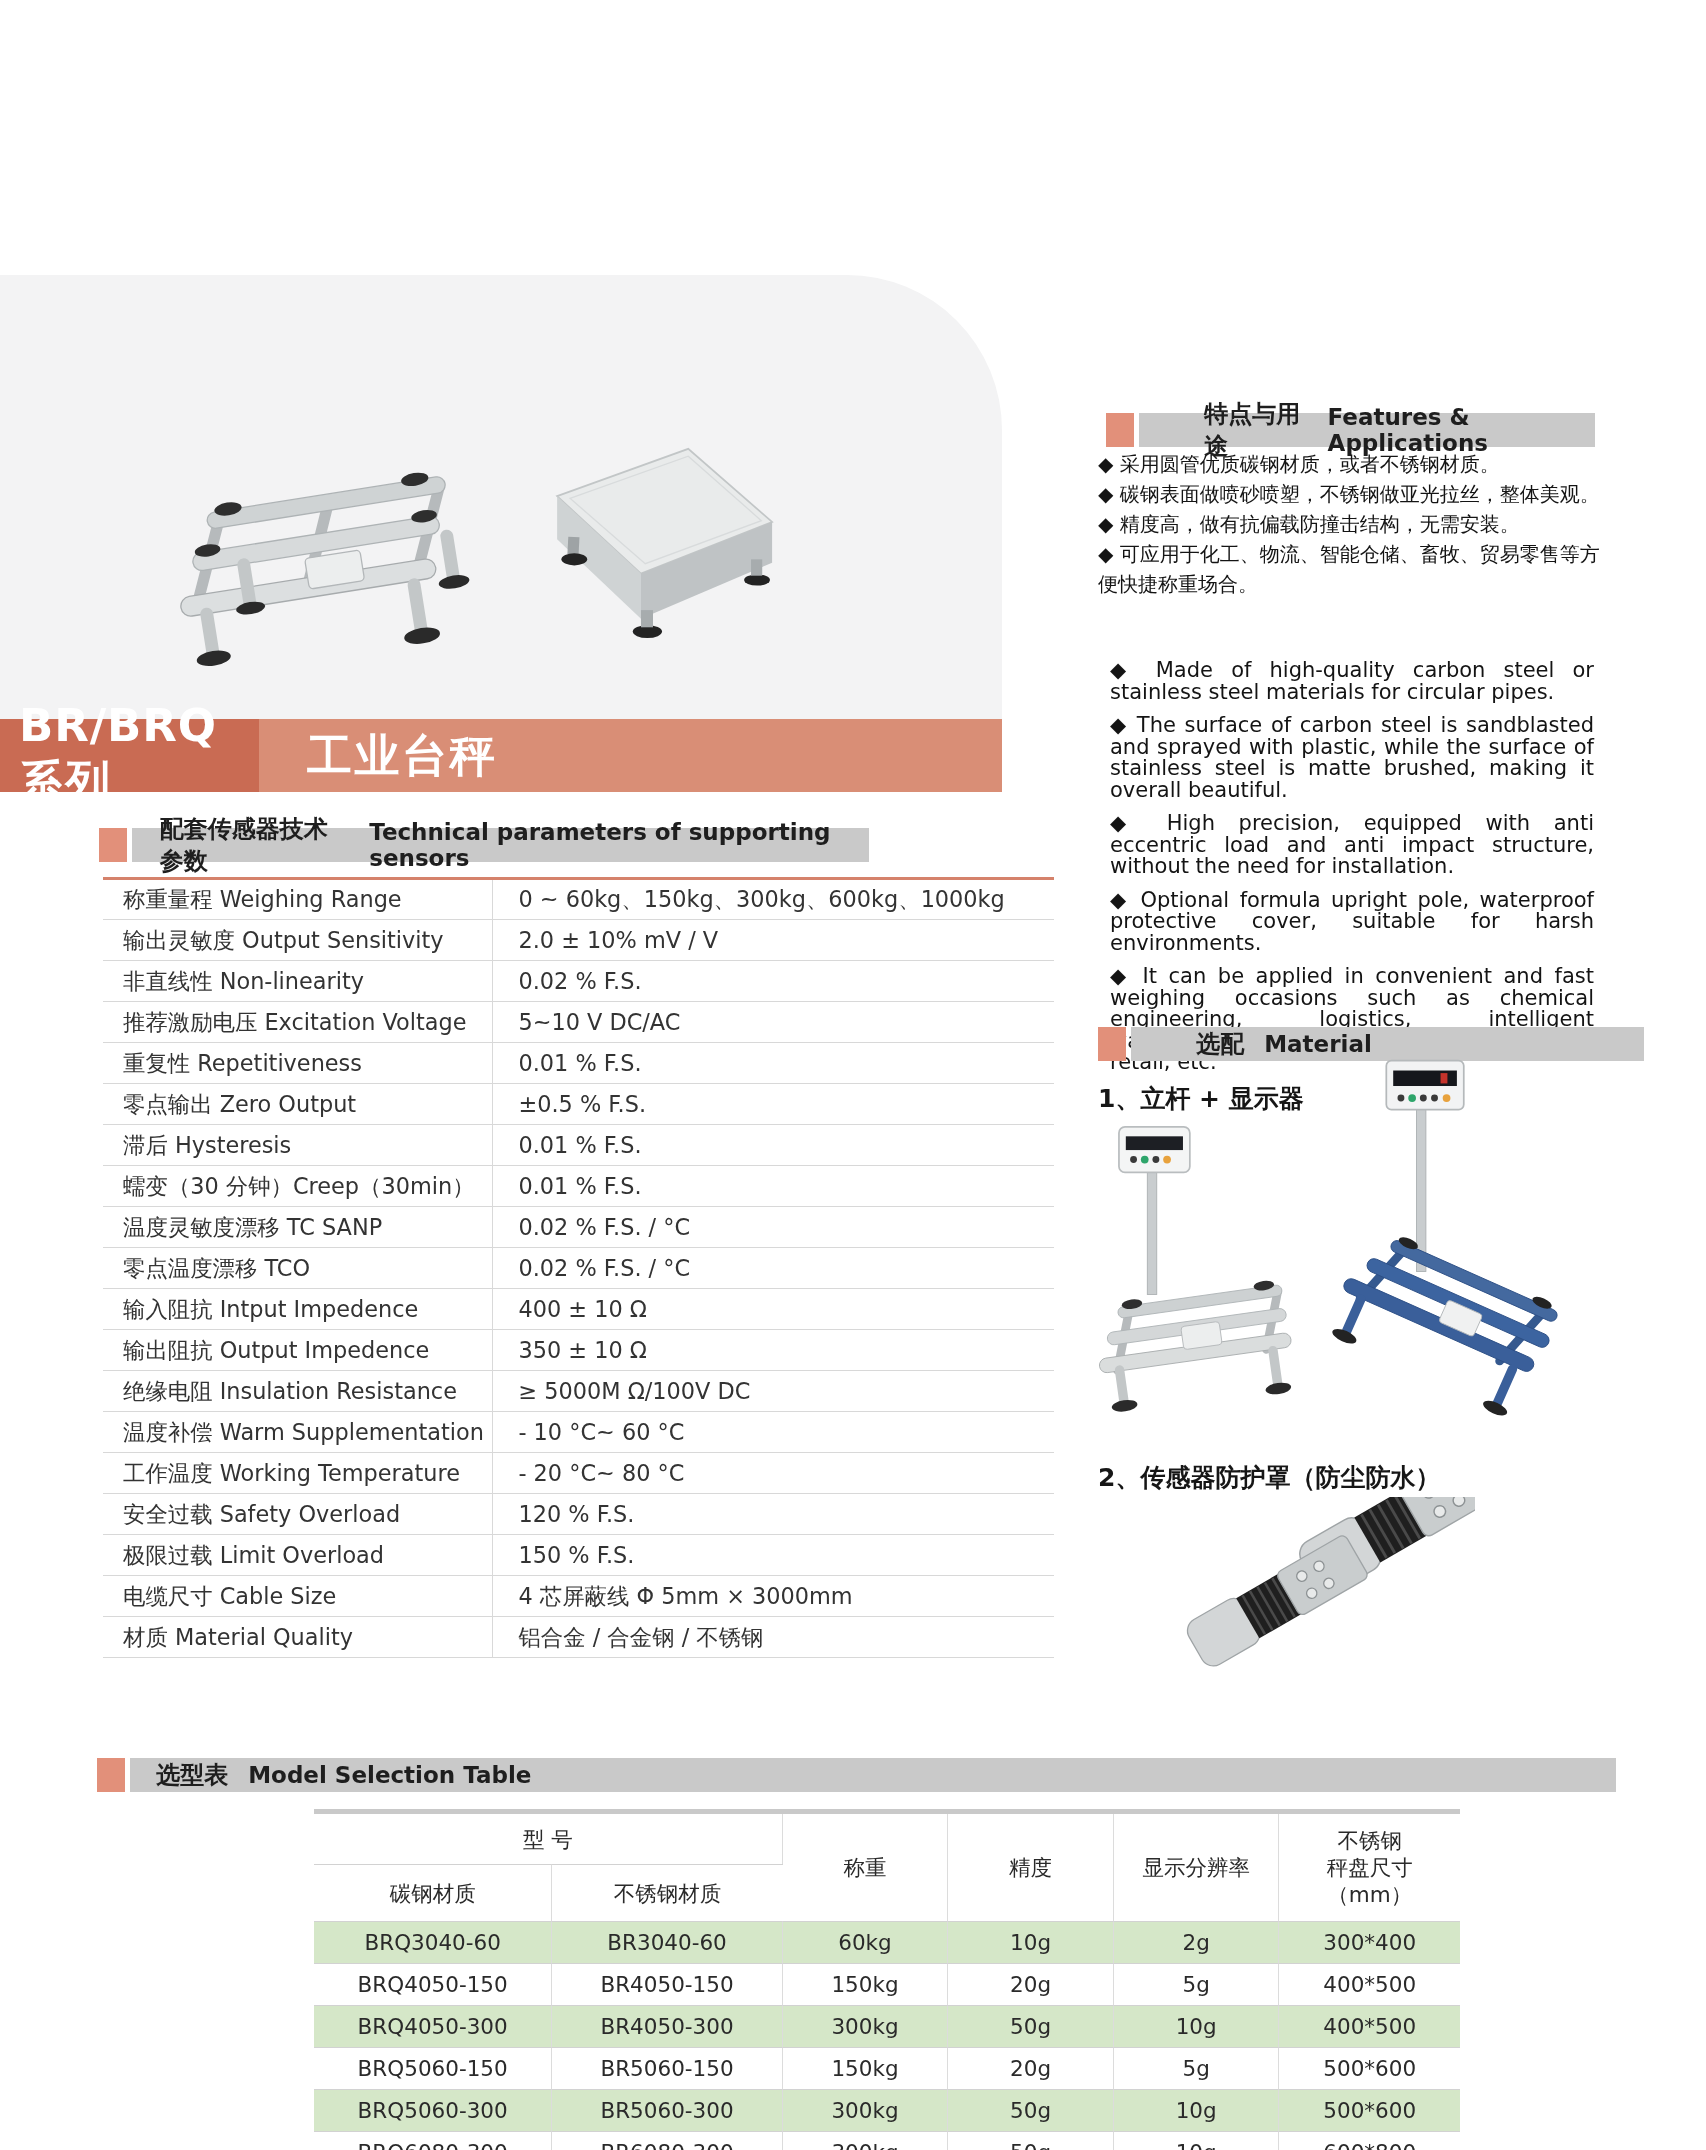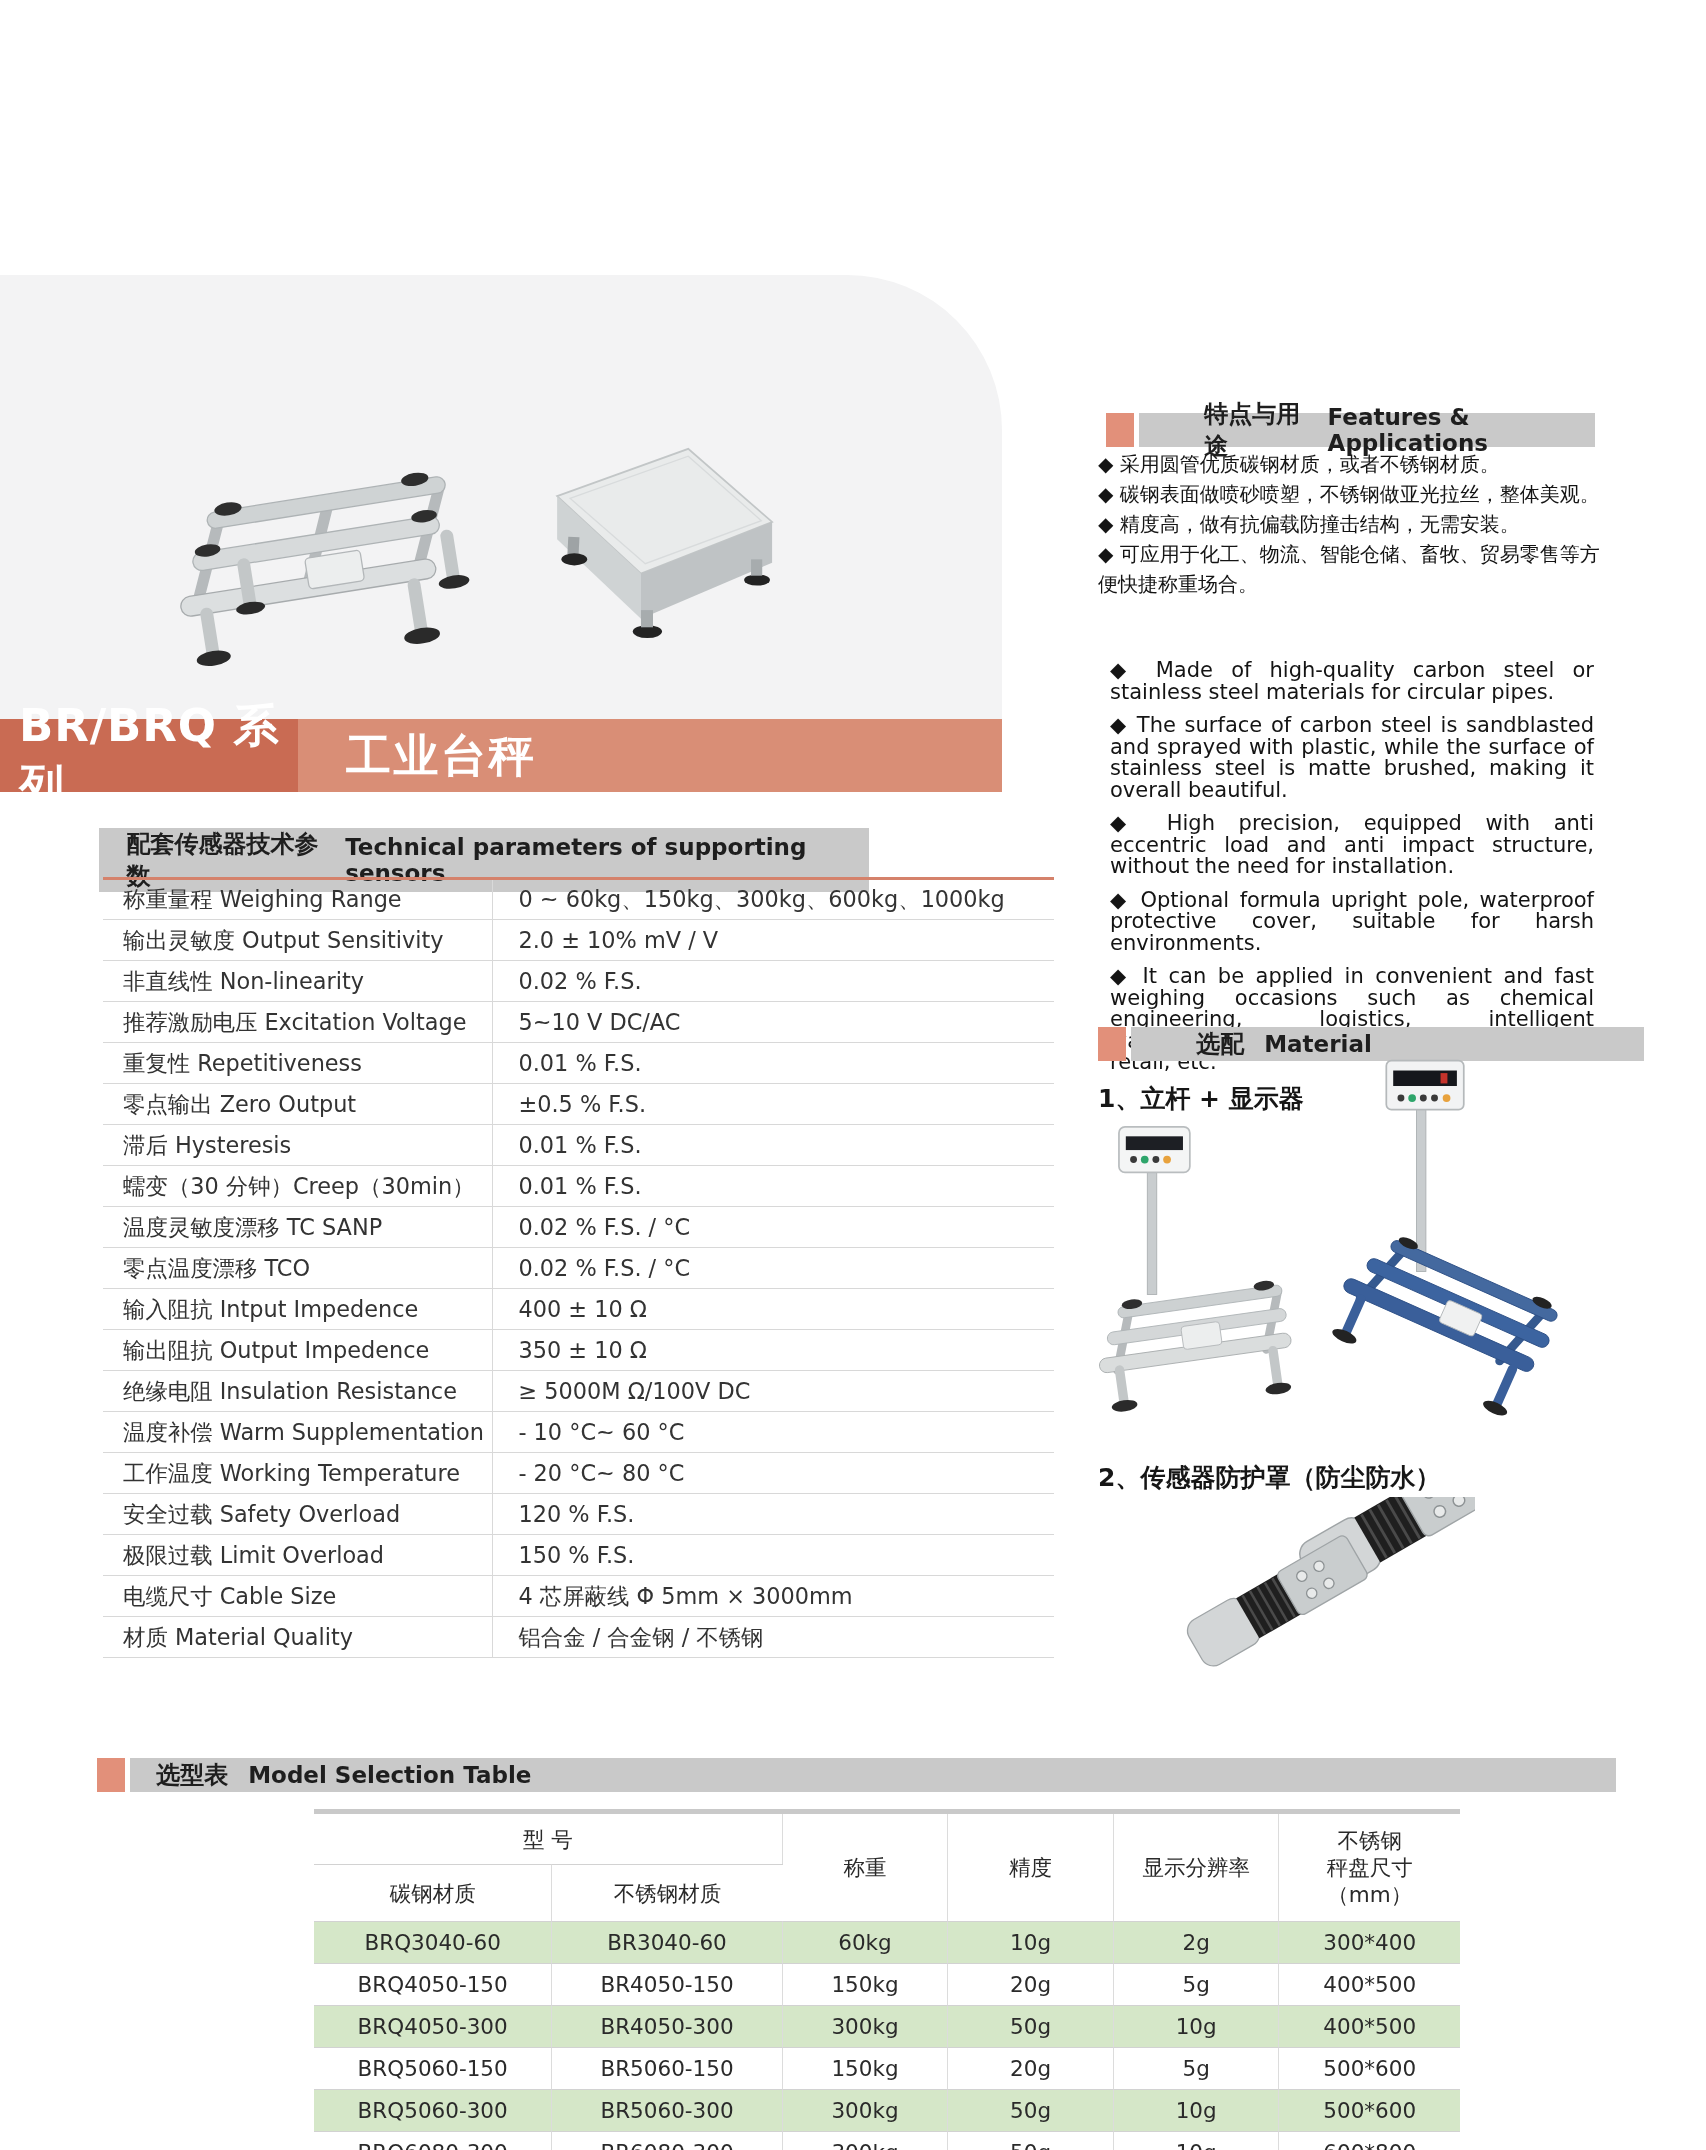--- a/index.html
+++ b/index.html
@@ -7,32 +7,32 @@
         font-family:"DejaVu Sans","Liberation Sans",sans-serif;color:#2a2a2a;box-sizing:border-box;}
   .page *{box-sizing:border-box;}
 
   
   .hero{position:absolute;left:0;top:275px;width:1002px;height:444px;background:#f3f3f4;
         border-radius:0 155px 0 0;}
   .hero svg{position:absolute;}
 
   
   .title-bar{position:absolute;left:0;top:719px;width:1002px;height:73px;display:flex;}
-  .title-dark{width:298px;background:#c96b53;display:flex;align-items:center;padding-left:19px;
+  .title-dark{width:259px;background:#c96b53;display:flex;align-items:center;padding-left:19px;
               color:#fff;font-weight:bold;font-size:45px;letter-spacing:0.9px;}
   .title-light{flex:1;background:#d98e76;display:flex;align-items:center;padding-left:48px;
                color:#fff;font-weight:bold;font-size:45px;letter-spacing:2.6px;}
 
   
   .bar{position:absolute;height:34px;display:flex;}
   .bar-accent{width:28px;background:#e2907a;margin-right:5.2px;flex:0 0 auto;}
   .bar-body{flex:1;background:#c9c9c9;display:flex;align-items:center;color:#1e1e1e;}
   .bar-zh{font-size:24px;font-weight:bold;}
   .bar-en{font-size:23px;font-weight:bold;margin-left:20px;}
-  #tech-bar{left:99px;top:828px;width:770px;flex-direction:column;}
+  #tech-bar{left:99px;top:828px;width:770px;}
   #tech-bar .bar-body{padding-left:27.5px;}
   #features-bar{left:1098px;top:413px;width:497px;padding-left:8px;}
   #features-bar .bar-body{padding-left:65px;}
   #optional-bar{left:1098px;top:1027px;width:546px;}
   #optional-bar .bar-body{padding-left:65px;}
   #model-bar{left:97px;top:1758px;width:1519px;}
   #model-bar .bar-body{padding-left:26px;}
 
   
   .tech-table{position:absolute;left:103px;top:877px;width:951px;border-collapse:collapse;

